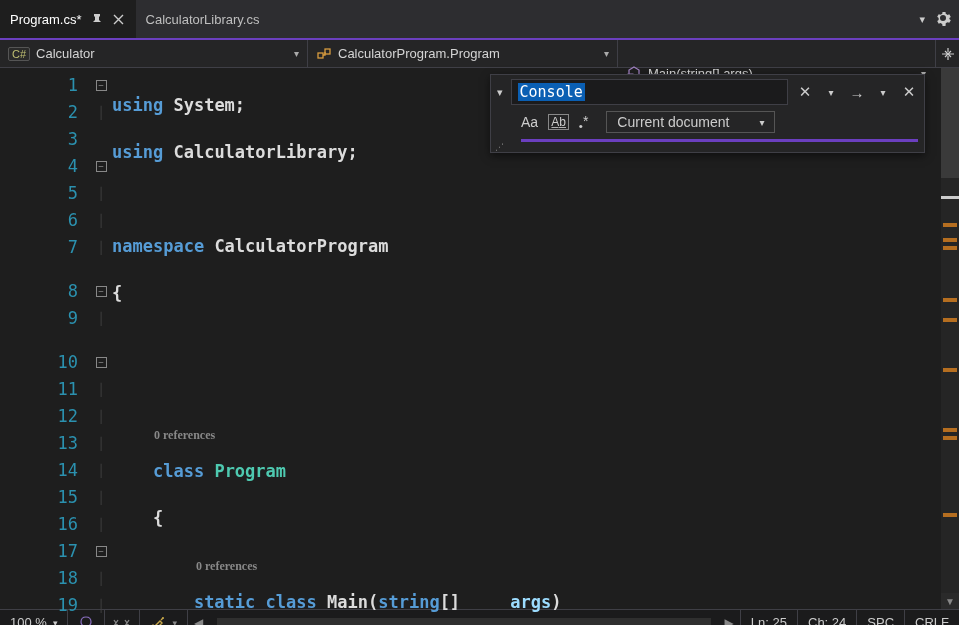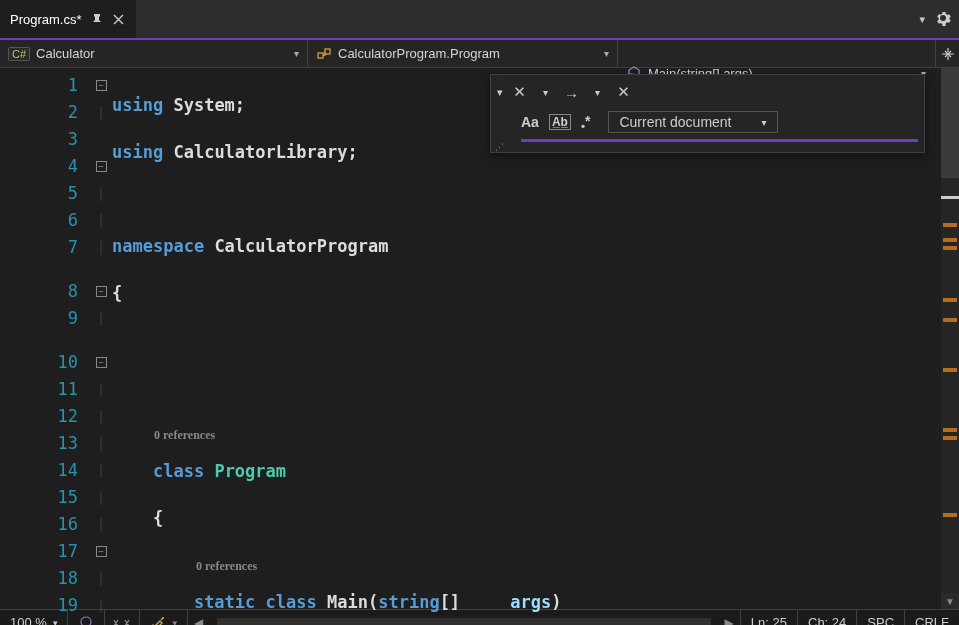--- a/index.html
+++ b/index.html
@@ -116,21 +116,21 @@
 .find-row1 { display: flex; align-items: center; height: 34px; padding: 0 6px; gap: 8px; }
 .find-expand { color: #ccc; font-size: 11px; cursor: pointer; }
 .find-input {
   flex: 1; background: #1b1b1c; border: 1px solid #3f3f46;
   color: #fff; padding: 3px 6px; font-size: 15px; font-family: Consolas, monospace;
 }
 .find-input .sel { background: #0a5fb3; color: #fff; padding: 0 2px; }
 .find-ctrls { display: flex; gap: 8px; align-items: center; color: #ccc; }
 .find-ctrls .ico { width: 18px; height: 18px; display: flex; align-items: center; justify-content: center; cursor: pointer; font-size: 15px;}
 .find-row2 { display: flex; align-items: center; height: 30px; padding: 2px 8px 6px 30px; gap: 10px; color: #ccc; font-size: 14px; }
-.find-row2 .opt { cursor: pointer; font-weight: bold; }
+.find-row2 .opt { cursor: pointer; }
 .find-scope { border: 1px solid #555; padding: 2px 10px; margin-left: 8px; display: flex; align-items: center; gap: 30px; font-size: 14px;}
 .find-underline { height: 3px; background: #6b3fbf; margin: 0 6px 0 30px; }
 .find-handle { font-size: 9px; color: #888; padding-left: 4px; }
 
 
 .overview {
   position: absolute; right: 0; top: 0; width: 18px; height: 541px;
   background: #252525;
 }
 .overview .mark { position: absolute; right: 2px; width: 14px; height: 4px; background: #b56e20; }
@@ -163,20 +163,23 @@
     <span class="pin">
       <svg width="12" height="12" viewBox="0 0 12 12">
           <path d="M3 1h6v2l-1 1v3l2 2H2l2-2V4L3 3z" fill="#ccc"></path>
         </svg>
     </span>
     <span class="close">
       <svg width="11" height="11" viewBox="0 0 11 11">
           <path d="M1 1l9 9M10 1l-9 9" stroke="#ccc" stroke-width="1.4"></path>
         </svg>
     </span>
+  </div>
+  <div class="tab">
+    <span>CalculatorLibrary.cs</span>
   </div>
   <div class="tabs-right">
     <span class="chev-down">▾</span>
     <span class="gear">
       <svg width="16" height="16" viewBox="0 0 16 16">
           <path fill="#ccc" d="M8 5a3 3 0 100 6 3 3 0 000-6zm6.4 3c0 .4 0 .7-.1 1l1.5 1.2-1.5 2.6-1.8-.6c-.5.4-1.1.7-1.7.9L10.5 16h-3l-.3-2c-.6-.2-1.2-.5-1.7-.9l-1.8.6-1.5-2.6L3.7 10c-.1-.3-.1-.6-.1-1s0-.7.1-1L2.2 6.8l1.5-2.6 1.8.6c.5-.4 1.1-.7 1.7-.9L7.5 2h3l.3 2c.6.2 1.2.5 1.7.9l1.8-.6 1.5 2.6L14.3 8c.1.3.1.6.1 1z"></path>
         </svg>
     </span>
   </div>
 </div>
@@ -323,20 +326,21 @@
 
 
 
 
 
   </div>
 
   <div class="find">
     <div class="find-row1">
       <span class="find-expand">▾</span>
+      <div class="find-input"><span class="sel">Console</span></div>
       <div class="find-ctrls">
         <span class="ico">✕</span>
         <span class="ico" style="font-size:10px">▾</span>
         <span class="ico">→</span>
         <span class="ico" style="font-size:10px">▾</span>
         <span class="ico">✕</span>
       </div>
     </div>
     <div class="find-row2">
       <span class="opt">Aa</span>

